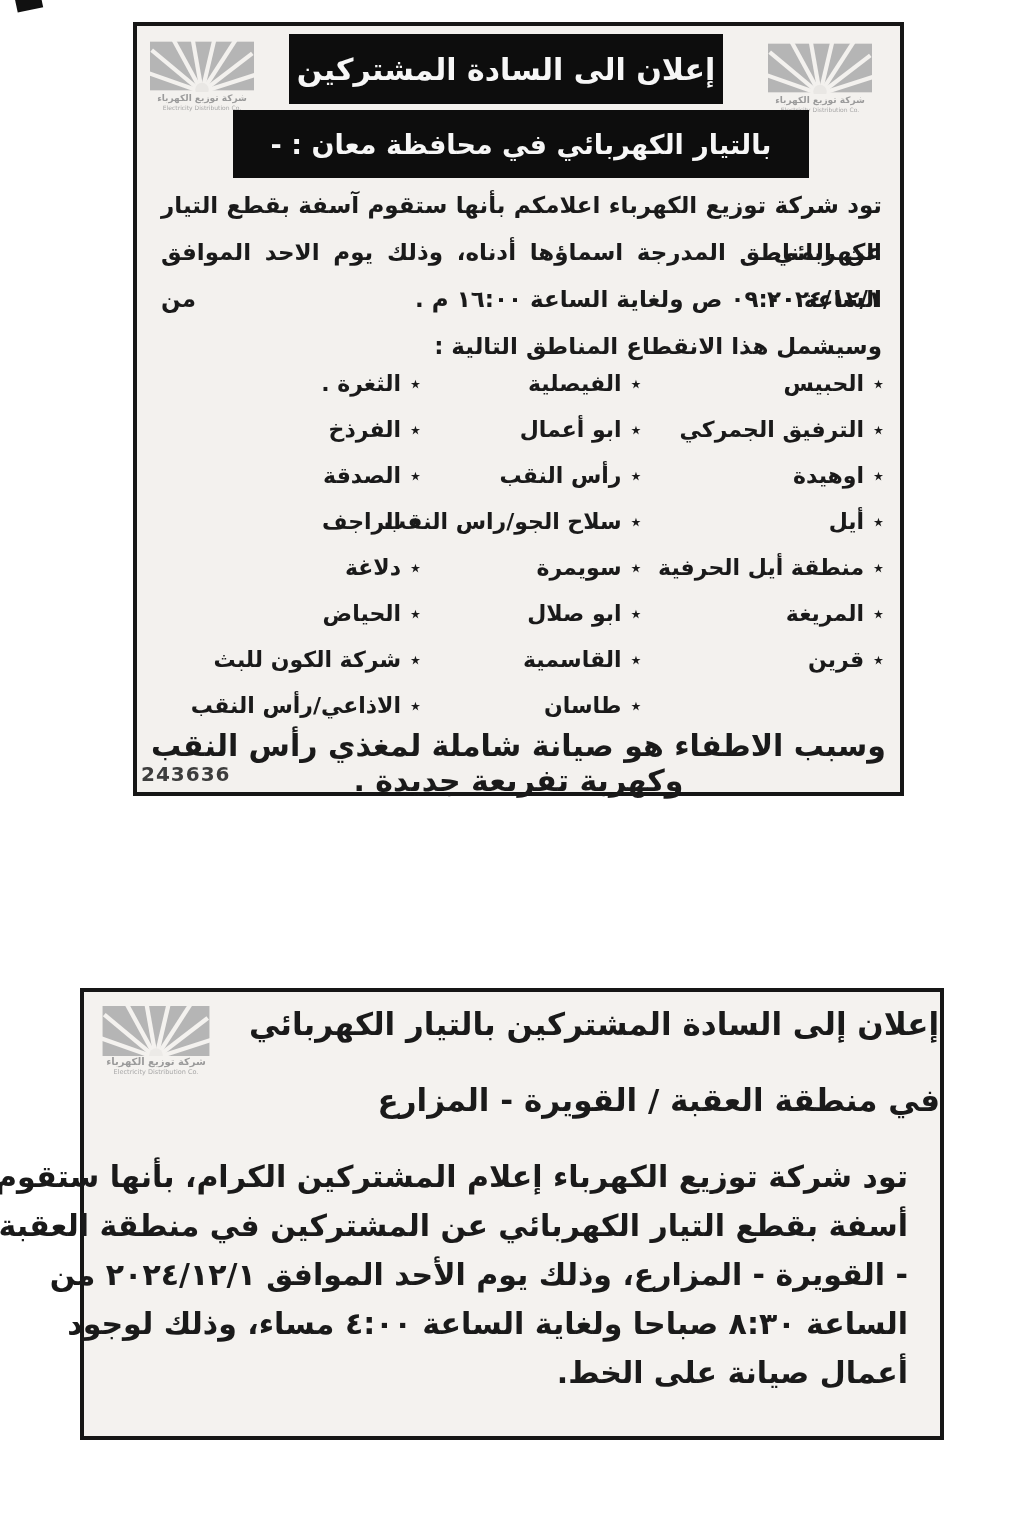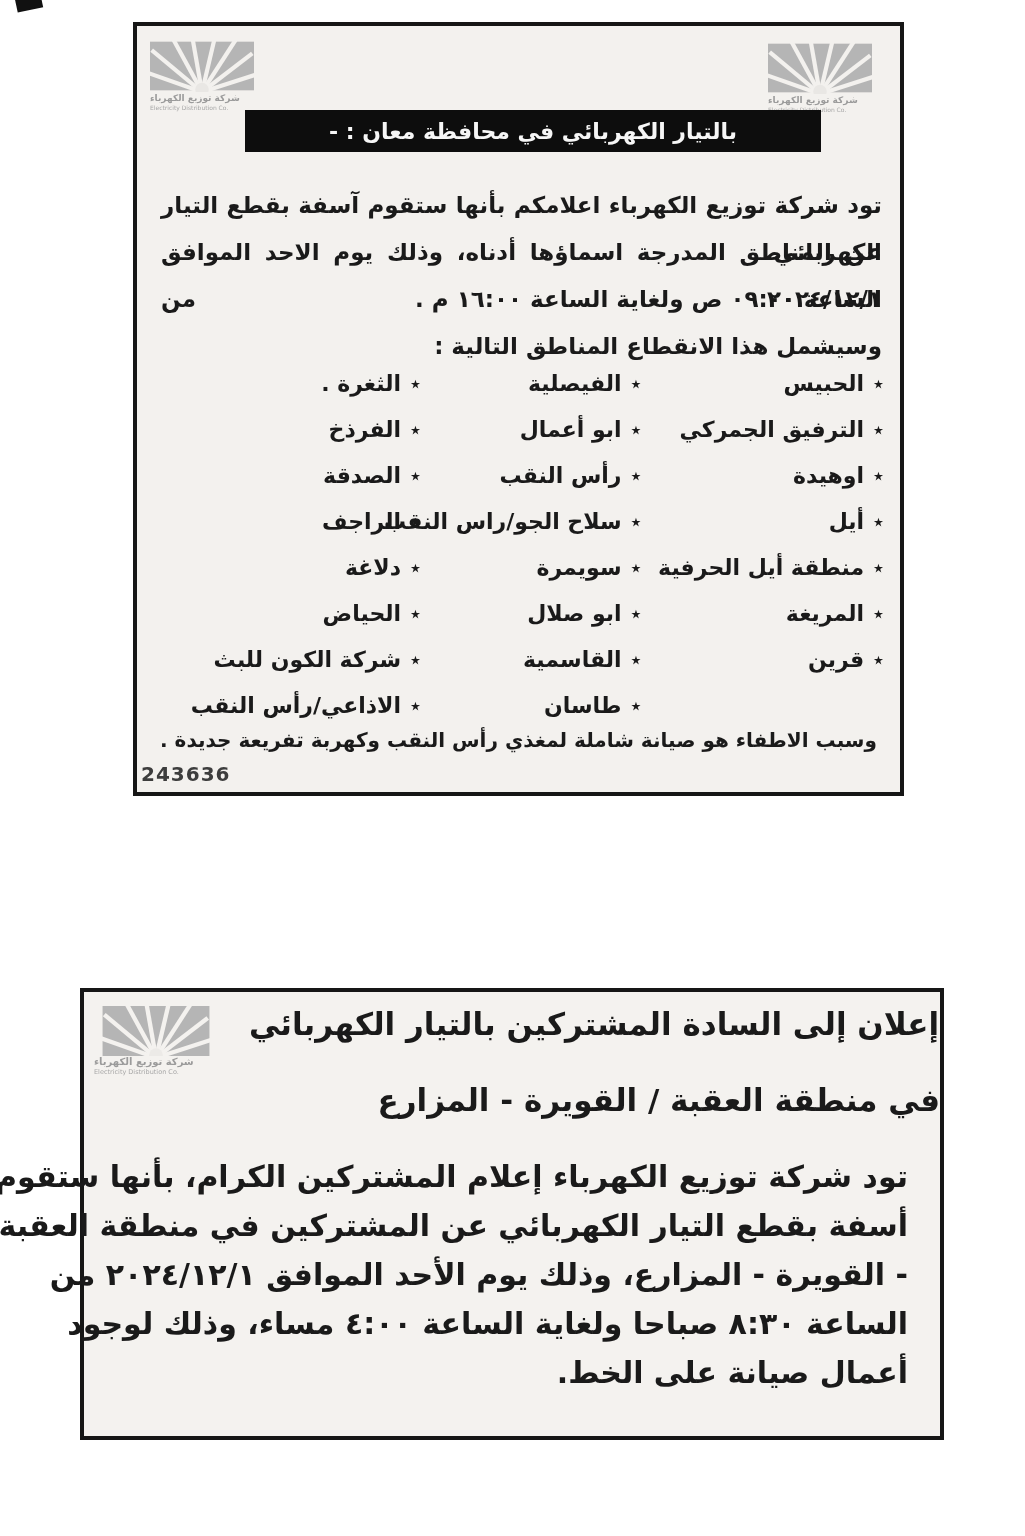--- a/index.html
+++ b/index.html
@@ -6,36 +6,36 @@
   body{
     width:1025px;height:1536px;position:relative;background:#ffffff;
     font-family:"DejaVu Sans",sans-serif;color:#1a1a1a;overflow:hidden;
   }
   .scan-mark{position:absolute;left:16px;top:-4px;width:26px;height:14px;background:#111;transform:rotate(-12deg);}
   
   .adbox{position:absolute;background:#f3f1ee;border:4px solid #161616;direction:rtl;}
   #box-maan{left:133px;top:22px;width:763px;height:766px;}
   #box-aqaba{left:80px;top:988px;width:856px;height:444px;background:#f4f2ef;}
   
-  .logo{position:absolute;display:flex;flex-direction:column;align-items:flex-end;direction:rtl;}
+  .logo{position:absolute;display:flex;flex-direction:column;align-items:center;direction:rtl;}
   .logo svg{display:block;}
   .logo .logo-ar{font-size:10px;line-height:12px;font-weight:700;color:#9b9b9b;white-space:nowrap;}
   .logo .logo-en{font-size:6.5px;line-height:8px;color:#a8a8a8;white-space:nowrap;direction:ltr;}
   
   .banner{position:absolute;background:#0d0d0d;color:#f6f6f6;display:flex;align-items:center;justify-content:center;font-weight:700;}
   #banner-1{left:152px;top:8px;width:434px;height:70px;font-size:30px;}
-  #banner-2{left:108px;top:84px;width:576px;height:42px;font-size:22px;}
+  #banner-2{left:96px;top:84px;width:576px;height:68px;font-size:27px;}
   #b1-body{position:absolute;right:18px;left:24px;top:156px;font-weight:700;font-size:23px;}
   .b1line{line-height:47px;height:47px;white-space:nowrap;}
   .jline{text-align:justify;text-align-last:justify;white-space:normal;}
   .rline{text-align:right;}
   #area-grid{position:absolute;top:334px;right:16px;left:12px;display:grid;grid-template-columns:33% 30% 37%;direction:rtl;}
   .cell{height:46px;display:flex;align-items:center;gap:9px;font-weight:700;font-size:22px;white-space:nowrap;}
   .blt{font-size:20px;line-height:1;}
-  #b1-footer{position:absolute;left:0;right:0;top:702px;text-align:center;font-weight:700;font-size:20px;}
+  #b1-footer{position:absolute;left:0;right:0;top:702px;text-align:center;font-weight:700;font-size:30px;}
   #ref-num{position:absolute;left:4px;top:736px;direction:ltr;font-size:20px;letter-spacing:1px;color:#3d3d3d;font-weight:700;}
   
   #aq-title1{position:absolute;left:164px;right:0;top:14px;text-align:center;font-weight:700;font-size:31px;}
   #aq-title2{position:absolute;left:0;right:0;top:90px;text-align:right;font-weight:700;font-size:31px;}
   #aq-body{position:absolute;right:32px;left:22px;top:160px;font-weight:700;font-size:30px;}
   .b2line{line-height:49px;height:49px;white-space:nowrap;}
 </style>
 </head>
 <body>
 
@@ -74,20 +74,21 @@
           <line x1="62" y1="60" x2="102" y2="-2"></line>
         <line x1="62" y1="60" x2="122" y2="14"></line>
           <line x1="62" y1="60" x2="130" y2="38"></line>
       </g>
       <circle cx="62" cy="57" r="8" fill="#e9e7e4"></circle>
     </svg>
     <span class="logo-ar" style="font-size:9px;">شركة توزيع الكهرباء</span>
     <span class="logo-en" style="font-size:6px;">Electricity Distribution Co.</span>
   </div>
 
+  <div class="banner" id="banner-1">إعلان الى السادة المشتركين</div>
   <div class="banner" id="banner-2">بالتيار الكهربائي في محافظة معان : -</div>
 
   <div id="b1-body">
     <div class="b1line jline">تود شركة توزيع الكهرباء اعلامكم بأنها ستقوم آسفة بقطع التيار الكهربائي</div>
     <div class="b1line jline">عن المناطق المدرجة اسماؤها أدناه، وذلك يوم الاحد الموافق ٢٠٢٤/١٢/١ من</div>
     <div class="b1line rline">الساعة ٠٩:٠٠ ص ولغاية الساعة ١٦:٠٠ م .</div>
     <div class="b1line rline">وسيشمل هذا الانقطاع المناطق التالية :</div>
   </div>
 
   <div id="area-grid">

